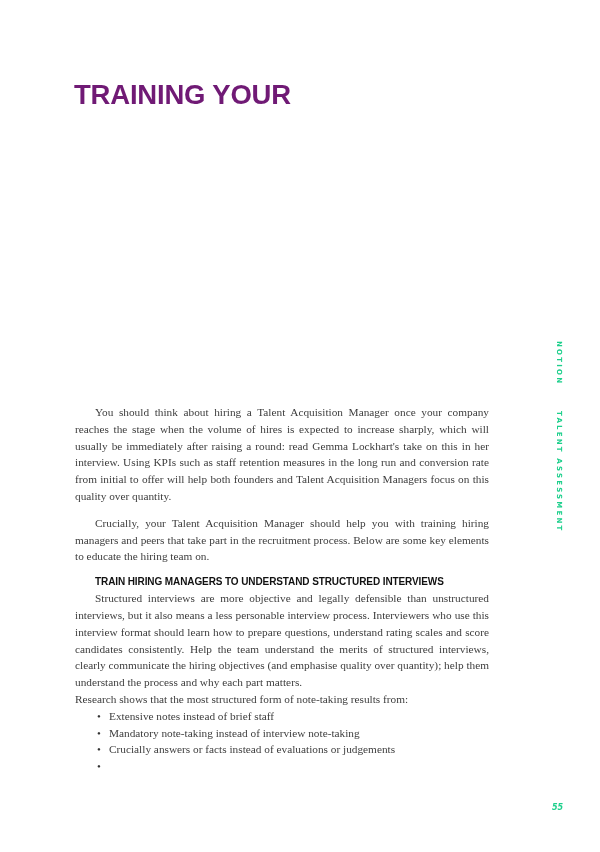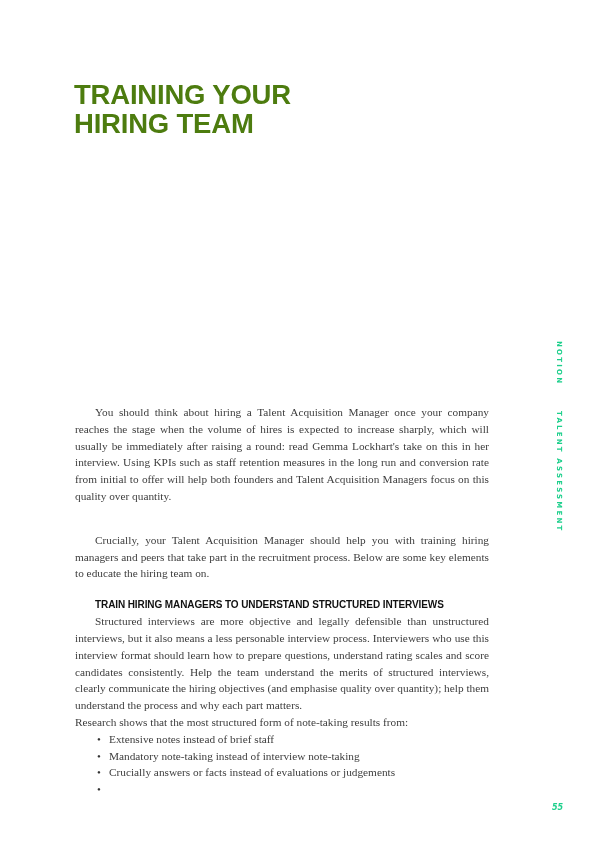--- a/index.html
+++ b/index.html
@@ -18,21 +18,21 @@
     .page-title {
       position: absolute;
       left: 74px;
       top: 80px;
       margin: 0;
       font-family: "Liberation Sans", "DejaVu Sans", sans-serif;
       font-weight: 900;
       font-size: 27.5px;
       line-height: 29px;
       letter-spacing: -0.2px;
-      color: #4d7c0f;
+      color: #701a75;
       text-transform: uppercase;
     }
     .page-title span { display: block; }
 
     .side-label {
       position: absolute;
       left: 555px;
       writing-mode: vertical-rl;
       font-family: "DejaVu Sans", "Liberation Sans", sans-serif;
       font-weight: bold;
@@ -53,23 +53,23 @@
       font-family: "Liberation Serif", "DejaVu Serif", serif;
       font-size: 11.3px;
       line-height: 16.8px;
       color: #3d3d3d;
     }
     .content p {
       margin: 0;
       text-align: justify;
       text-indent: 20px;
     }
-    .content p.gap { margin-top: 27px; }
+    .content p.gap { margin-top: 10px; }
     .subhead {
-      margin: 15px 0 0 20px;
+      margin: 9px 0 0 20px;
       font-family: "Liberation Sans", "DejaVu Sans", sans-serif;
       font-weight: 900;
       font-size: 10px;
       line-height: 16px;
       color: #111111;
       text-transform: uppercase;
       letter-spacing: -0.1px;
     }
     .subhead.second { margin-top: 14px; }
     .intro-line {
@@ -102,21 +102,20 @@
       font-size: 8px;
       color: #1ccf8b;
       font-style: italic;
     }
   </style>
 </head>
 <body>
 
 <h1 class="page-title">
   <span>TRAINING YOUR</span>
-  <span>HIRING TEAM</span>
 </h1>
 
 <div class="side-label brand">NOTION</div>
 <div class="side-label section">TALENT ASSESSMENT</div>
 
 <div class="content">
   <p>You should think about hiring a Talent Acquisition Manager once your company reaches the stage when the volume of hires is expected to increase sharply, which will usually be immediately after raising a round: read Gemma Lockhart's take on this in her interview. Using KPIs such as staff retention measures in the long run and conversion rate from initial to offer will help both founders and Talent Acquisition Managers focus on this quality over quantity.</p>
   <p class="gap">Crucially, your Talent Acquisition Manager should help you with training hiring managers and peers that take part in the recruitment process. Below are some key elements to educate the hiring team on.</p>
 
   <div class="subhead">TRAIN HIRING MANAGERS TO UNDERSTAND STRUCTURED INTERVIEWS</div>

